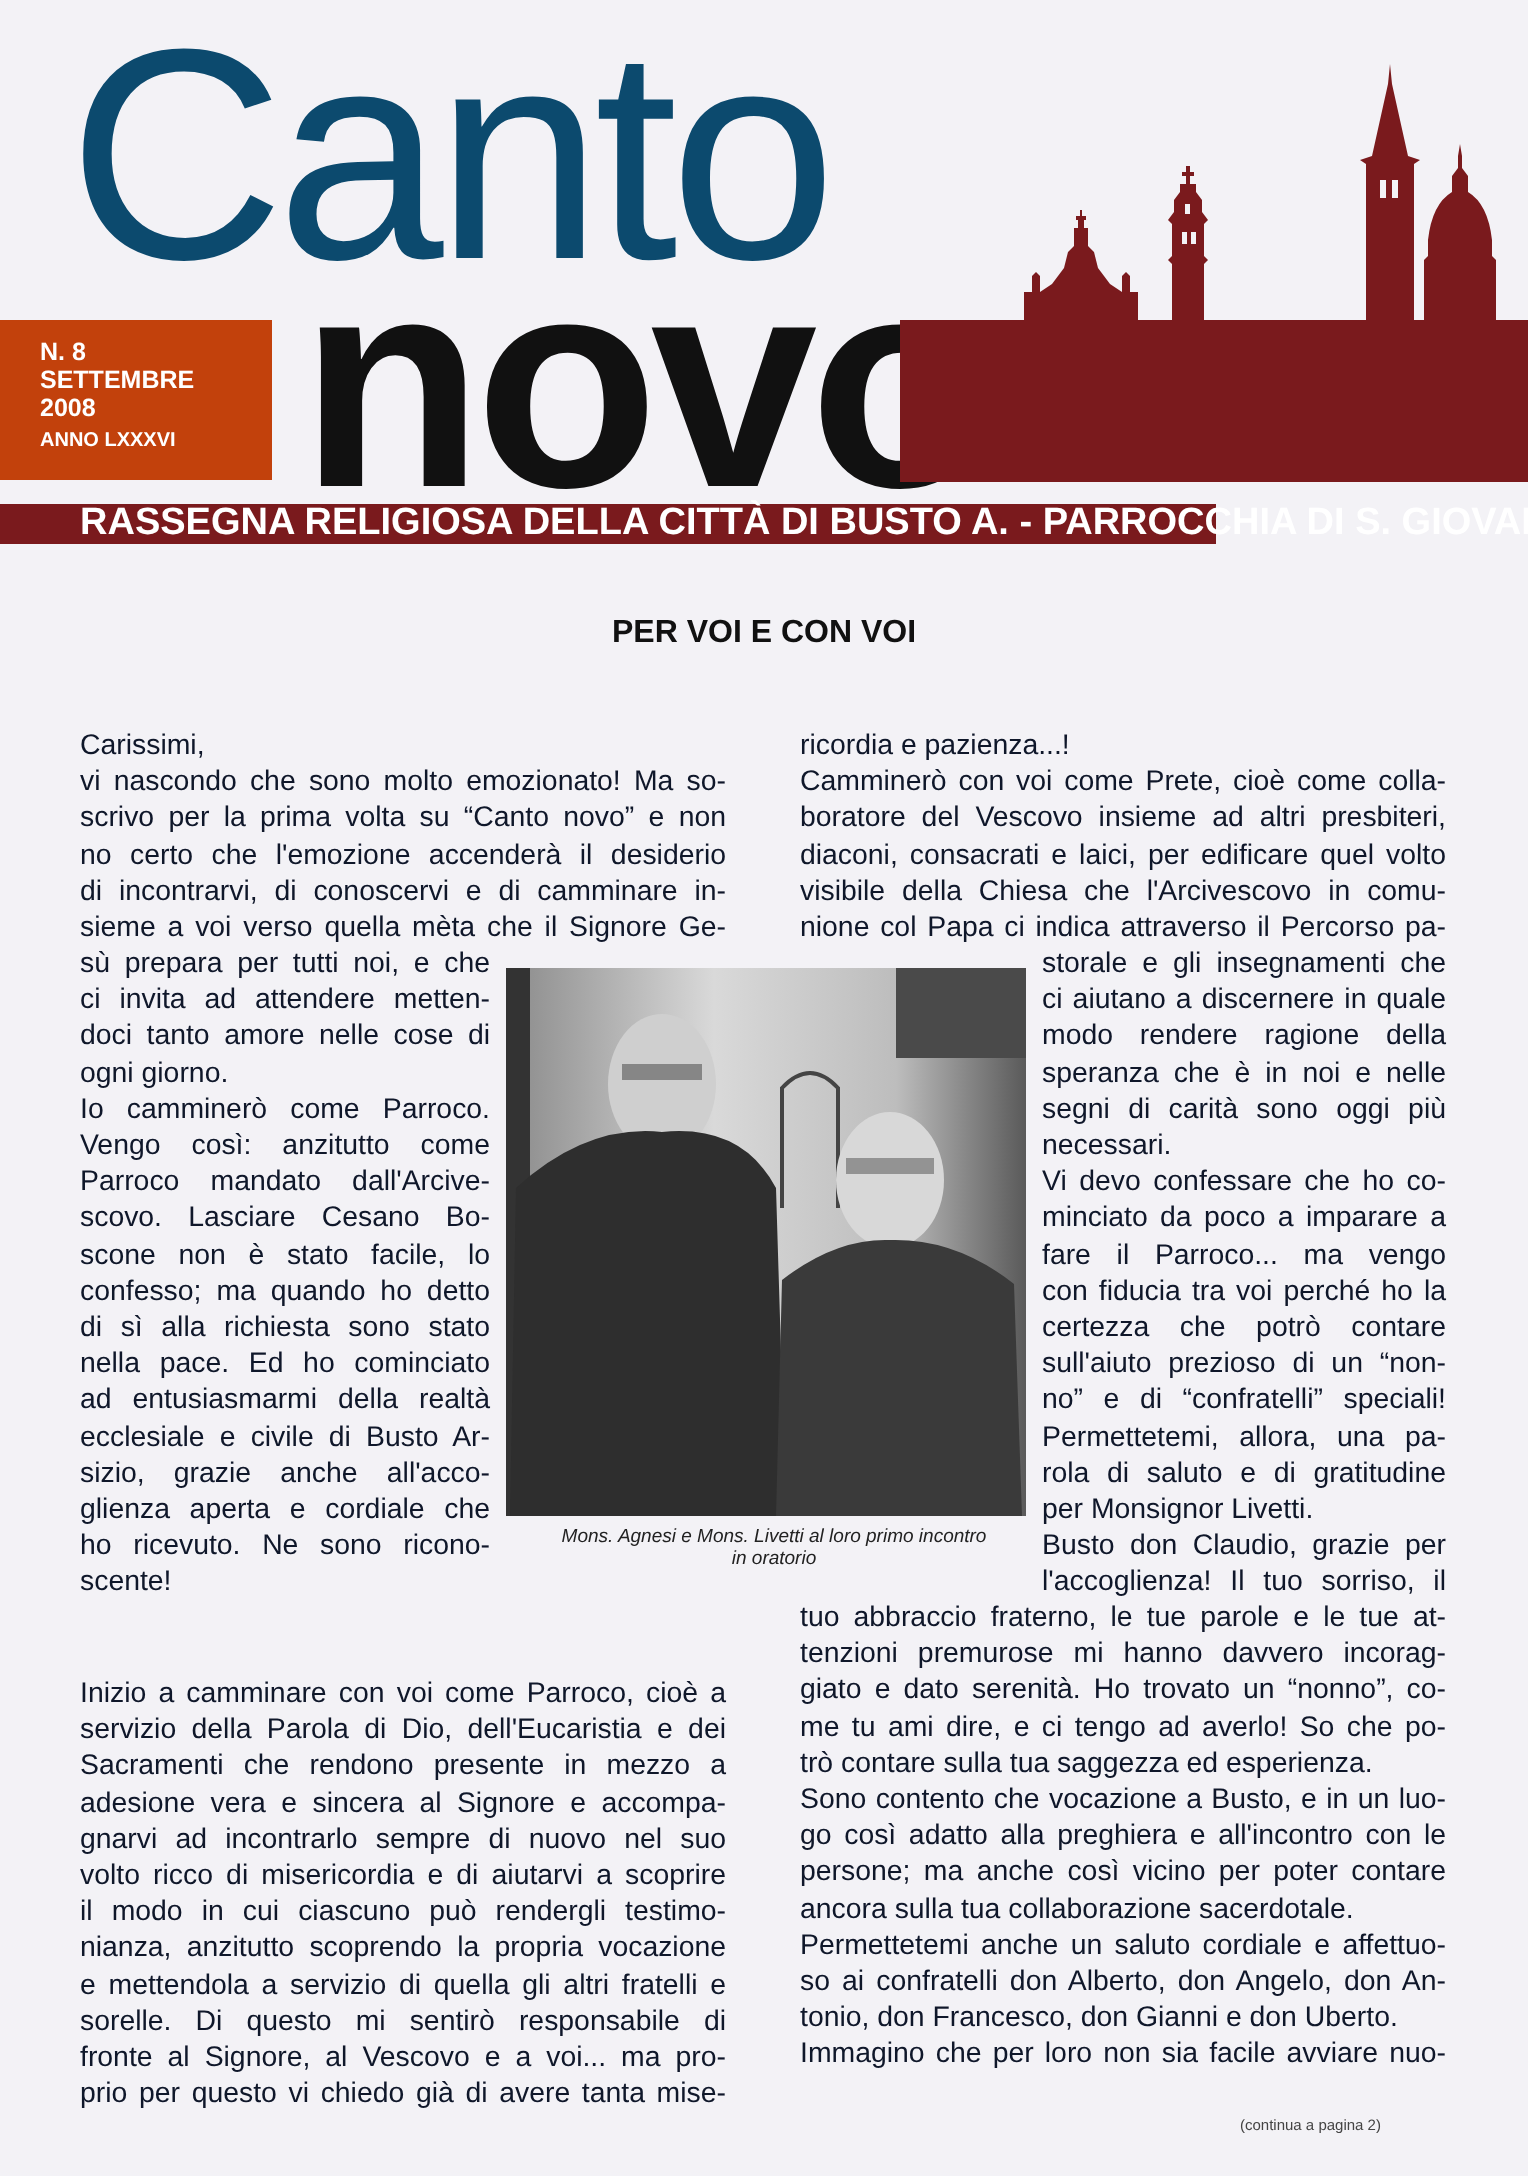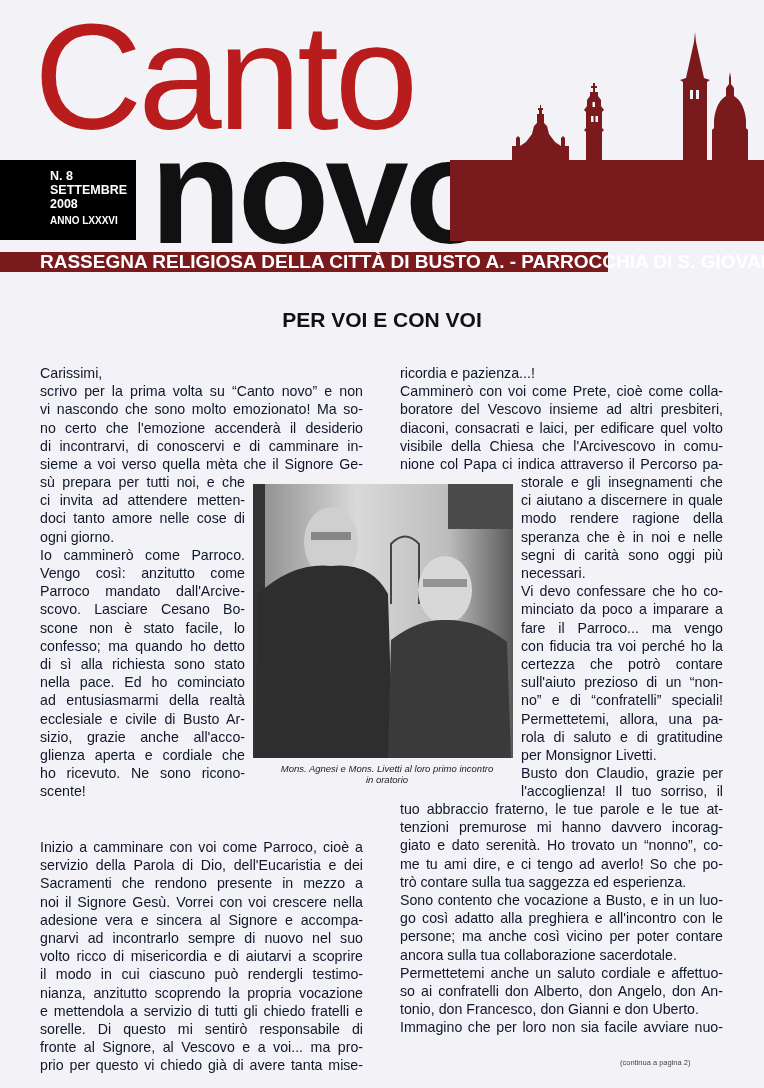--- a/index.html
+++ b/index.html
@@ -7,44 +7,44 @@
     width: 764px; height: 1088px; overflow: hidden; position: relative;
     background: #f3f2f6;
     font-family: "Liberation Sans", sans-serif;
     color: #1a1a1a;
   }
   .masthead { position: absolute; left: 0; top: 0; width: 764px; height: 280px; }
   .title-canto {
     position: absolute; left: 34px; top: 2px;
     font-family: "Liberation Sans", sans-serif;
     font-size: 150px; line-height: 150px; letter-spacing: -4px;
-    color: #b91c1c; font-weight: normal; margin: 0;
+    color: #0c4a6e; font-weight: normal; margin: 0;
   }
   .title-novo {
     position: absolute; left: 150px; top: 116px;
     font-size: 150px; line-height: 150px; letter-spacing: -4px;
     color: #111; margin: 0;
   }
   .issue-box {
     position: absolute; left: 0; top: 160px; width: 136px; height: 80px;
-    background: #000000; color: #fff; box-sizing: border-box;
-    padding: 9px 0 0 50px; font-weight: bold;
+    background: #c2410c; color: #fff; box-sizing: border-box;
+    padding: 9px 0 0 20px; font-weight: bold;
   }
   .issue-box div { font-size: 12.5px; line-height: 14px; }
   .issue-box .anno { font-size: 10px; margin-top: 3px; }
   .skyline { position: absolute; left: 450px; top: 30px; width: 314px; height: 211px; }
   .subtitle-bar {
     position: absolute; left: 0; top: 252px; width: 608px; height: 20px;
     background: #7a1a1d; color: #fff; font-weight: bold;
     font-size: 19px; line-height: 20px; box-sizing: border-box; padding-left: 40px;
     white-space: nowrap;
   }
   .headline {
     position: absolute; left: 0; top: 308px; width: 764px; text-align: center;
-    font-size: 21px; font-weight: bold; color: #111; margin: 0;
+    font-size: 16px; font-weight: bold; color: #111; margin: 0;
   }
   .text {
     position: absolute; font-size: 14.2px; line-height: 18.2px; color: #0f172a;
     text-align: justify; text-align-last: justify; white-space: nowrap;
   }
   .text p { margin: 0; }
   .text .last { text-align-last: left; }
   .photo {
     position: absolute; left: 253px; top: 484px; width: 260px; height: 274px;
     background: #bfbfbf; overflow: hidden;
@@ -92,22 +92,22 @@
     </g>
   </svg>
 </div>
 
 <div class="subtitle-bar">RASSEGNA RELIGIOSA DELLA CITTÀ DI BUSTO A. - PARROCCHIA DI S. GIOVANNI BATTISTA</div>
 
 <h2 class="headline">PER VOI E CON VOI</h2>
 
 <div class="text" id="c1t" style="left:40px; top:364px; width:323px;">
     <p class="last">Carissimi,</p>
+    <p>vi nascondo che sono molto emozionato! Ma so-</p>
     <p>scrivo per la prima volta su “Canto novo” e non</p>
-    <p>vi nascondo che sono molto emozionato! Ma so-</p>
     <p>no certo che l'emozione accenderà il desiderio</p>
     <p>di incontrarvi, di conoscervi e di camminare in-</p>
     <p>sieme a voi verso quella mèta che il Signore Ge-</p>
   </div>
 <div class="text" id="c1n" style="left:40px; top:473px; width:205px;">
     <p>sù prepara per tutti noi, e che</p>
     <p>ci invita ad attendere metten-</p>
     <p>doci tanto amore nelle cose di</p>
     <p class="last">ogni giorno.</p>
     <p>Io camminerò come Parroco.</p>
@@ -122,27 +122,26 @@
     <p>ecclesiale e civile di Busto Ar-</p>
     <p>sizio, grazie anche all'acco-</p>
     <p>glienza aperta e cordiale che</p>
     <p>ho ricevuto. Ne sono ricono-</p>
     <p class="last">scente!</p>
   </div>
 <div class="text" id="c1b" style="left:40px; top:800px; width:323px;margin-top:38px;">
     <p>Inizio a camminare con voi come Parroco, cioè a</p>
     <p>servizio della Parola di Dio, dell'Eucaristia e dei</p>
     <p>Sacramenti che rendono presente in mezzo a</p>
-    <p>noi il Signore Gesù. Vorrei con voi crescere nella</p>
     <p>adesione vera e sincera al Signore e accompa-</p>
     <p>gnarvi ad incontrarlo sempre di nuovo nel suo</p>
     <p>volto ricco di misericordia e di aiutarvi a scoprire</p>
     <p>il modo in cui ciascuno può rendergli testimo-</p>
     <p>nianza, anzitutto scoprendo la propria vocazione</p>
-    <p>e mettendola a servizio di tutti gli chiedo fratelli e</p>
+    <p>e mettendola a servizio di quella gli altri fratelli e</p>
     <p>sorelle. Di questo mi sentirò responsabile di</p>
     <p>fronte al Signore, al Vescovo e a voi... ma pro-</p>
     <p>prio per questo vi chiedo già di avere tanta mise-</p>
   </div>
 
 <div class="text" id="c2t" style="left:400px; top:364px; width:323px;">
     <p class="last">ricordia e pazienza...!</p>
     <p>Camminerò con voi come Prete, cioè come colla-</p>
     <p>boratore del Vescovo insieme ad altri presbiteri,</p>
     <p>diaconi, consacrati e laici, per edificare quel volto</p>

